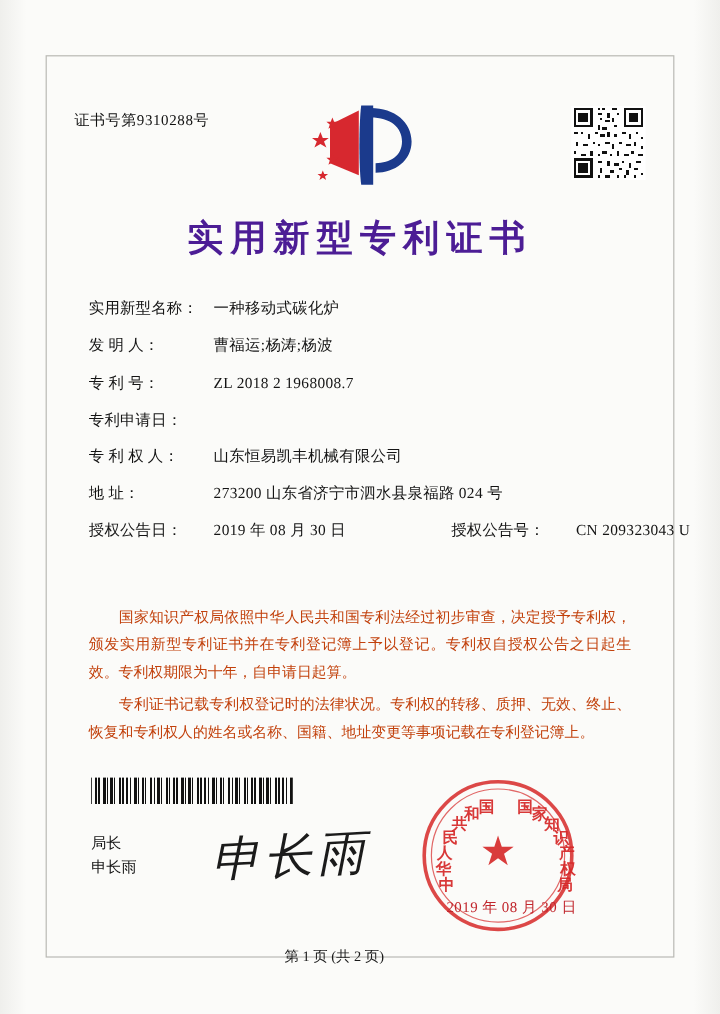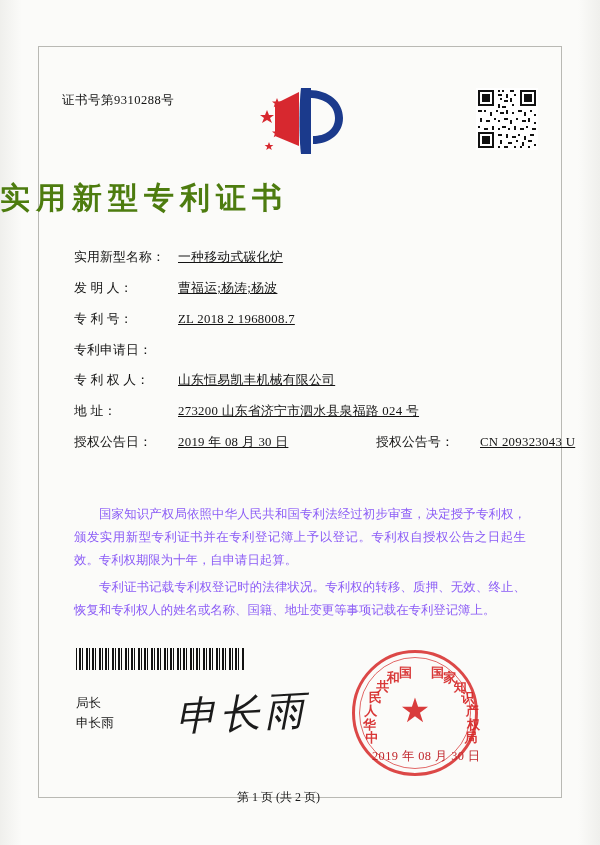--- a/index.html
+++ b/index.html
@@ -67,24 +67,25 @@
     top: 88px;
     width: 62px;
     height: 62px;
   }
 
   .title {
     position: absolute;
     left: 0;
     top: 178px;
     width: 600px;
+    text-align: center;
     font-size: 30px;
     font-weight: bold;
     letter-spacing: 6px;
-    color: #4d7c0f;
+    color: #4c1d95;
     font-family: "Liberation Serif", serif;
   }
 
   
   .fields {
     position: absolute;
     left: 74px;
     top: 250px;
     width: 452px;
   }
@@ -99,40 +100,39 @@
   .field-label {
     width: 104px;
     flex: 0 0 104px;
     letter-spacing: 0.2px;
     white-space: nowrap;
   }
   .field-value {
     flex: 1 1 auto;
     letter-spacing: 0.3px;
     white-space: nowrap;
-    text-decoration: underline;
   }
   .field-row.two-col .field-value.first {
     flex: 0 0 198px;
   }
   .field-label2 {
     flex: 0 0 104px;
     white-space: nowrap;
     letter-spacing: 0.2px;
   }
 
   
   .paragraphs {
     position: absolute;
     left: 74px;
     top: 503px;
     width: 452px;
     font-size: 12.4px;
     line-height: 1.85;
-    color: #8b5cf6;
+    color: #c2410c;
     text-align: justify;
   }
   .paragraphs p {
     margin: 0 0 4px 0;
     text-indent: 25px;
   }
 
   
   .barcode {
     position: absolute;

